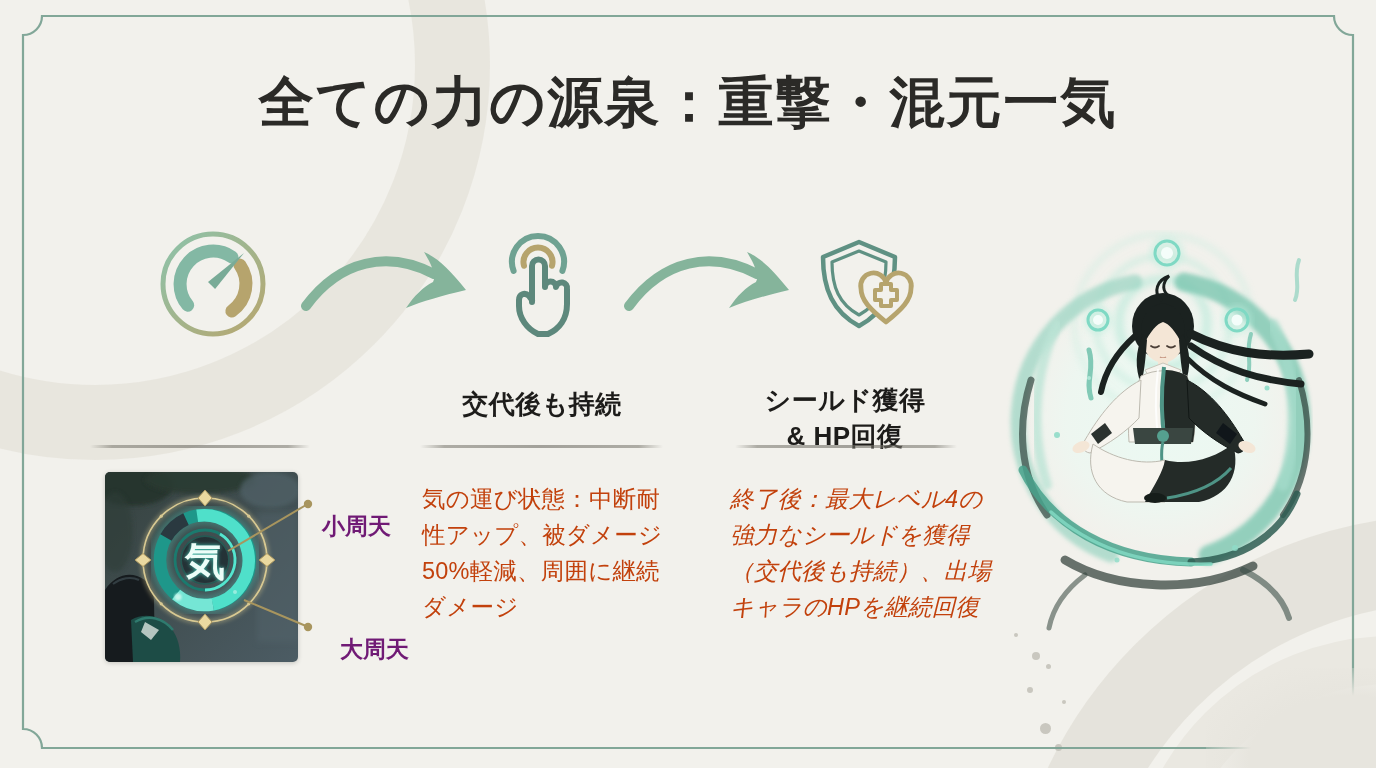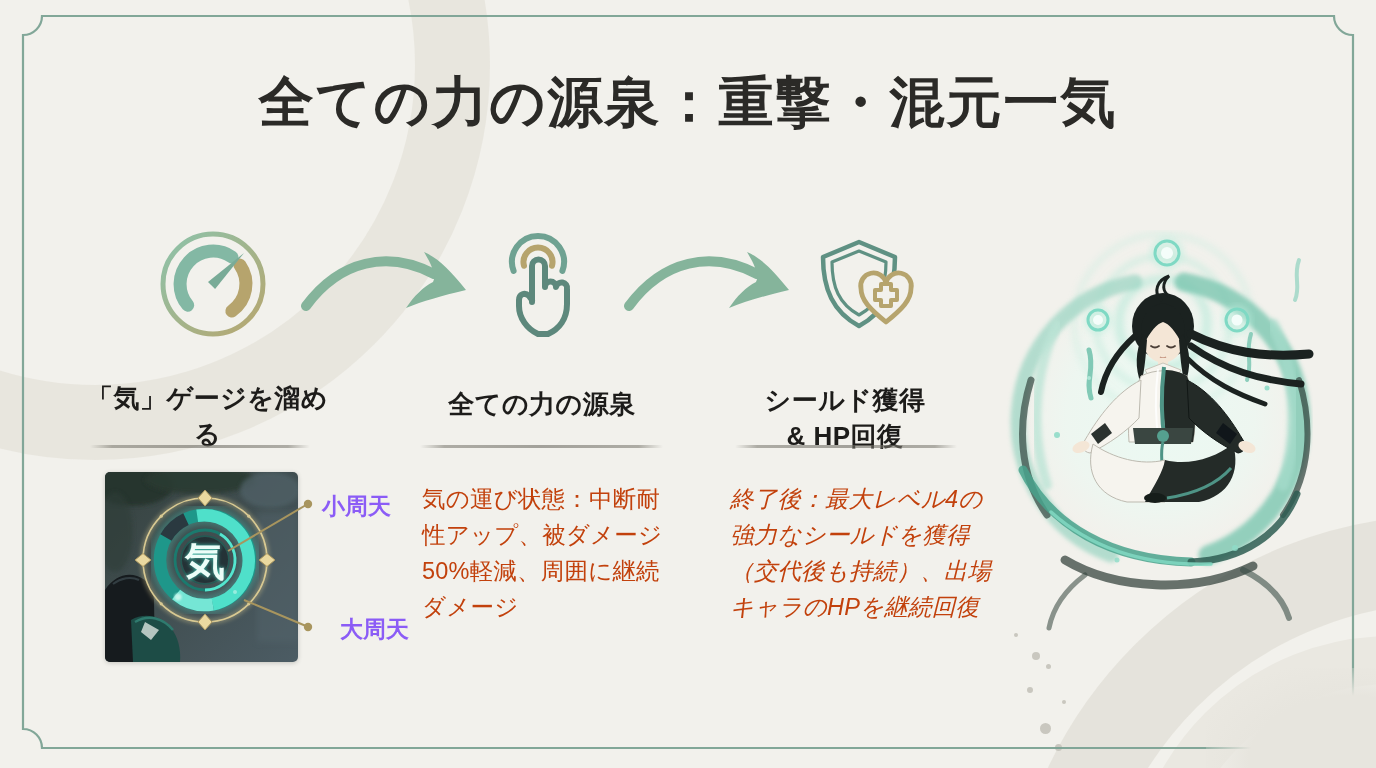--- a/index.html
+++ b/index.html
@@ -21,21 +21,21 @@
      font-family:"DejaVu Serif","Liberation Serif",serif;font-weight:700;
      font-size:55px;letter-spacing:2px;color:#2b2a27;z-index:3;}
   .content{position:absolute;inset:0;z-index:3;padding-left:36px;}
   .icon{position:absolute;}
   .step-label{position:absolute;font-weight:700;font-size:26px;color:#1d1c1a;
      letter-spacing:.5px;text-align:center;white-space:pre-line;line-height:36px;}
   .divider{position:absolute;top:445px;height:3px;border-radius:2px;opacity:.6;
      background:linear-gradient(to right, rgba(110,108,100,0) 0%, #807e75 10%, #6e6c64 50%, #807e75 90%, rgba(110,108,100,0) 100%);}
   .desc{position:absolute;top:481px;font-size:23.5px;line-height:36px;color:#c2410c;
      font-weight:500;white-space:pre-line;letter-spacing:.2px;}
-  .callout-label{position:absolute;font-size:23px;font-weight:600;color:#8b5cf6;}
+  .callout-label{position:absolute;font-size:23px;font-weight:600;color:#701a75;margin-top:20px;}
   .gauge-shot{position:absolute;left:105px;top:472px;width:193px;height:190px;
      border-radius:5px;overflow:hidden;box-shadow:0 1px 4px rgba(60,60,50,.25);}
   .overlay-svg{position:absolute;z-index:4;}
 </style>
 </head>
 <body>
 
 <div class="slide">
 
   <div class="ink-ring wash-tl"></div>
@@ -87,22 +87,21 @@
       <path d="M 166,48 C 150,28 138,16 124,10 C 133,25 136,34 133,40 C 123,45 114,54 106,66 C 123,59 141,54 166,48 Z" fill="#85b49b"></path>
     </svg>
 
     <svg class="icon" style="left:800px;top:228px;" width="120" height="112" viewBox="0 0 120 112">
       <path d="M 23,29 L 59,14 L 95,29 C 95,61 85,84 59,98 C 33,84 23,61 23,29 Z" fill="none" stroke="#5f9183" stroke-width="4.5" stroke-linejoin="round"></path>
       <path d="M 32,34 L 59,23 L 86,34 C 86,59 79,76 59,87 C 39,76 32,59 32,34 Z" fill="none" stroke="#5f9183" stroke-width="3.2" stroke-linejoin="round"></path>
       <path d="M 86,94 C 70,81 61,72 61,60.5 A 12.5 12.5 0 0 1 86,55 A 12.5 12.5 0 0 1 111,60.5 C 111,72 102,81 86,94 Z" fill="#f2f1ec" stroke="#b6a46d" stroke-width="4.8" stroke-linejoin="round"></path>
       <path d="M 81,56 H 91 V 62 H 97 V 72 H 91 V 78 H 81 V 72 H 75 V 62 H 81 Z" fill="none" stroke="#b6a46d" stroke-width="4" stroke-linejoin="round"></path>
     </svg>
 
-    <div class="step-label" style="left:75px;top:380px;width:265px;">「気」ゲージを溜める</div>
-    <div class="step-label" style="left:417px;top:386px;width:250px;">全ての力の源泉</div>
+    <div class="step-label" style="left:417px;top:386px;width:250px;">交代後も持続</div>
     <div class="step-label" style="left:725px;top:382px;width:240px;">シールド獲得
 &amp; HP回復</div>
 
     <div class="divider" style="left:90px;width:220px;"></div>
     <div class="divider" style="left:420px;width:243px;"></div>
     <div class="divider" style="left:735px;width:222px;"></div>
 
     <div class="desc" style="left:422px;width:255px;">気の運び状態：中断耐
 性アップ、被ダメージ
 50%軽減、周囲に継続

